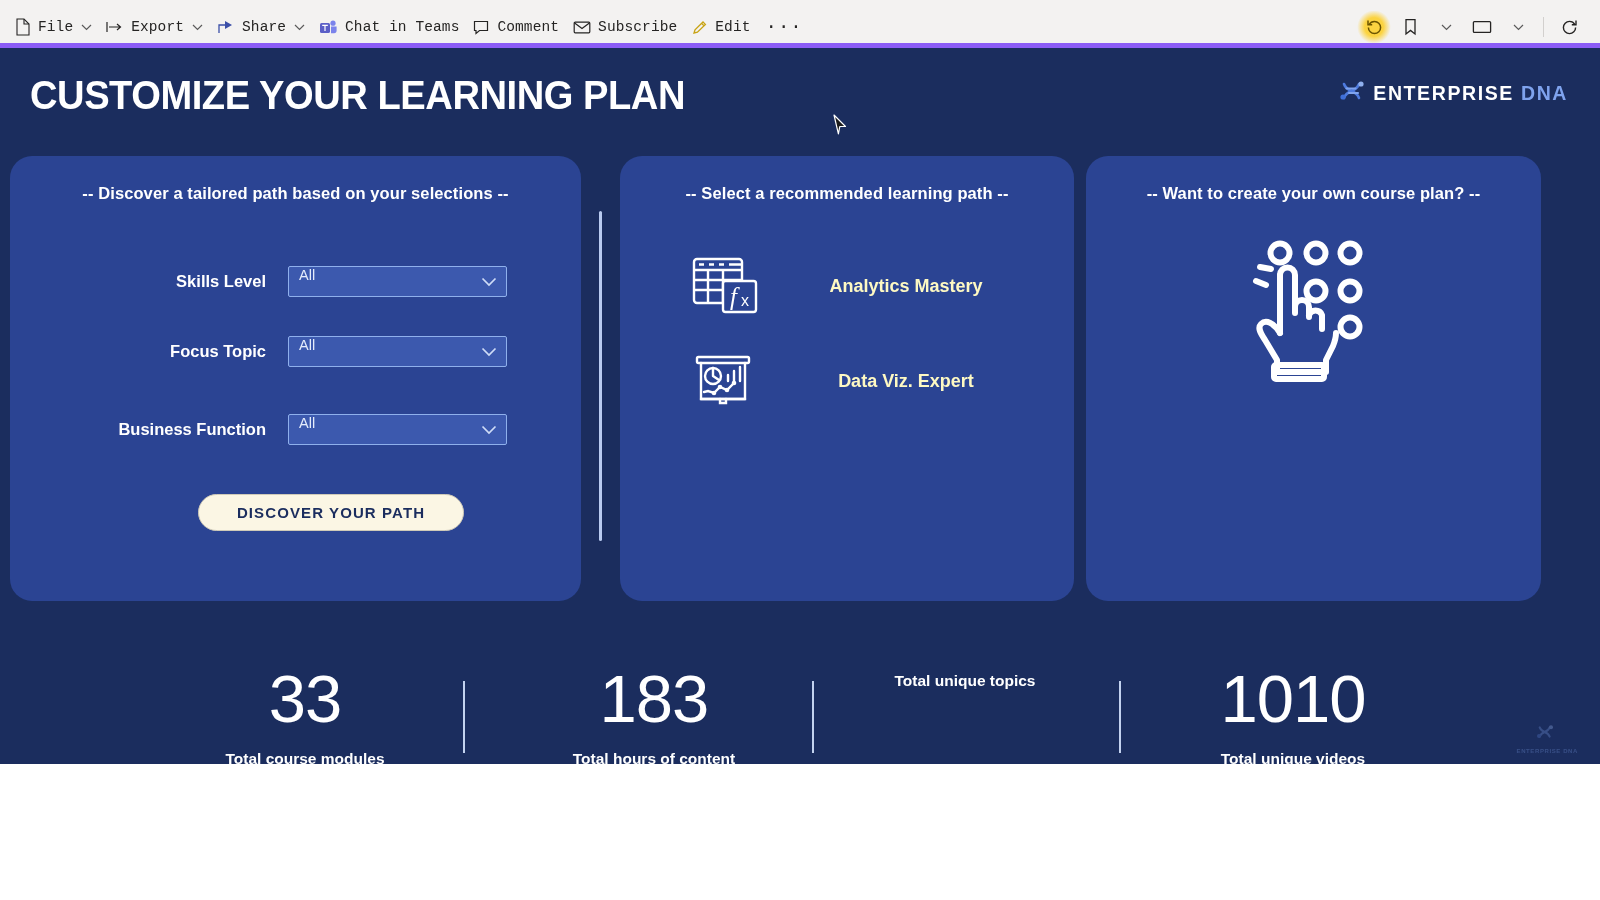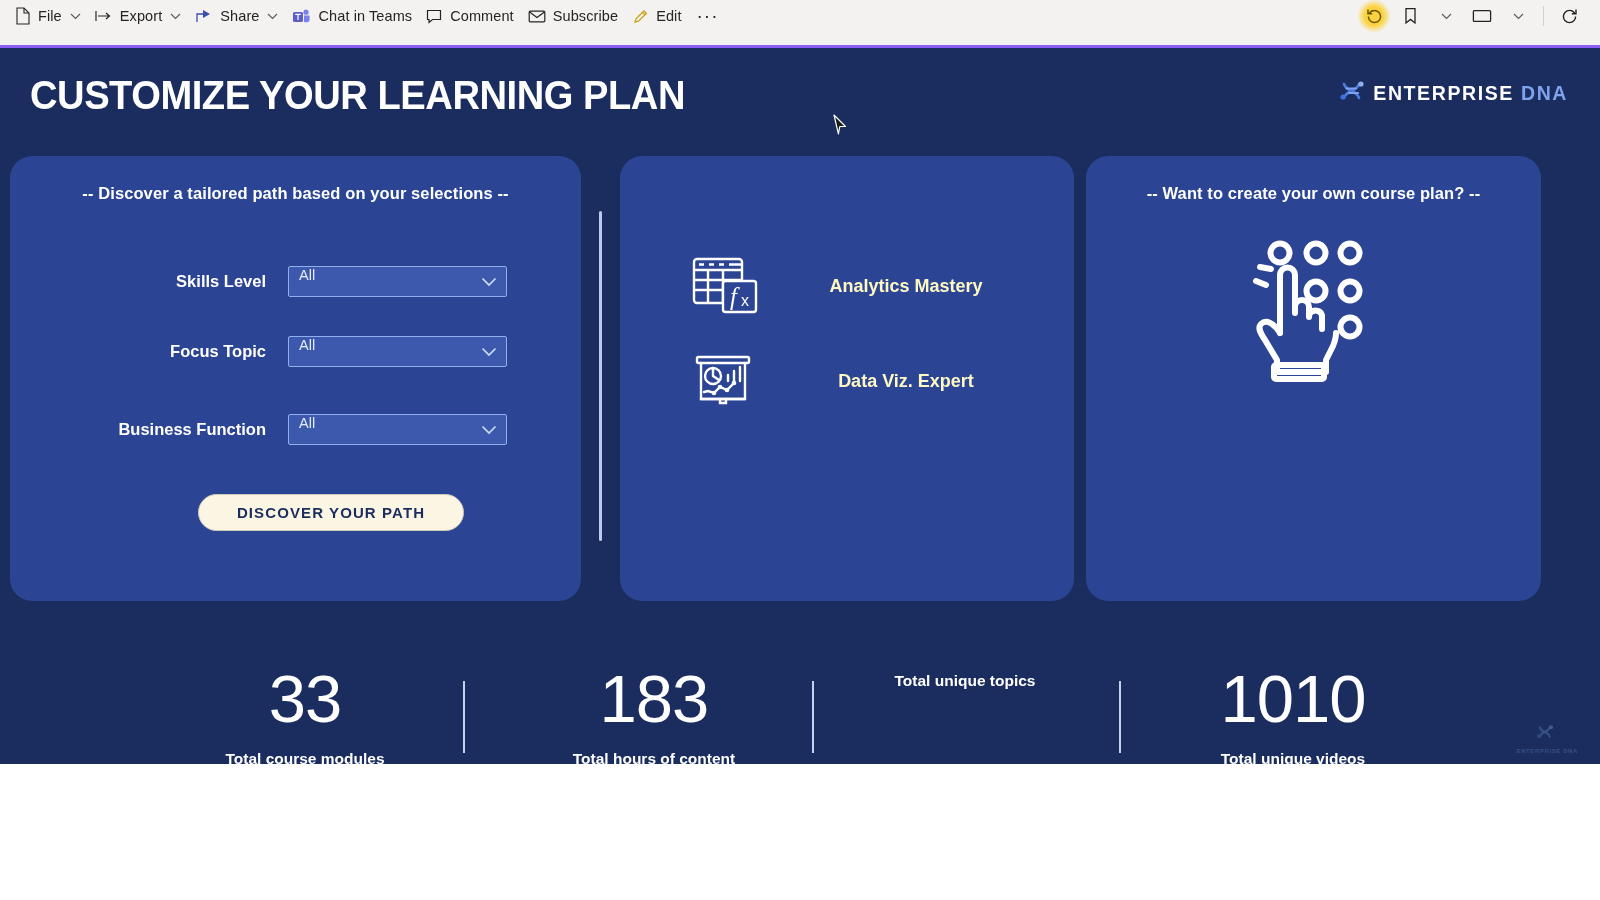--- a/index.html
+++ b/index.html
@@ -12,24 +12,25 @@
     background: #ffffff;
   }
 
   
   .toolbar {
     position: absolute;
     top: 0; left: 0;
     width: 1600px;
     height: 48px;
     background: #f3f2f1;
-    border-bottom: 3px solid #8b5cf6;
-    display: flex;
-    align-items: flex-start;
+    border-bottom: 5px solid #8b5cf6;
+    display: flex;
+    align-items: flex-end;
     padding: 0 8px;
+    font-family: Liberation Mono, monospace;
   }
   .tb-group { display: flex; align-items: center; }
   .tb-item {
     display: flex;
     align-items: center;
     height: 32px;
     padding: 0 7px;
     gap: 7px;
     border-radius: 2px;
     cursor: default;
@@ -490,20 +491,21 @@
         </span>
       </div>
     </div>
 
     <div class="discover-btn">DISCOVER YOUR PATH</div>
   </div>
 
   <div class="divider" id="div1"></div>
 
   <div class="card" id="card2">
+    <div class="card-heading">-- Select a recommended learning path --</div>
 
     <div class="path-row" id="path1">
       <div class="path-icon">
         <svg width="72" height="64" viewBox="0 0 72 64">
           <g fill="none" stroke="#ffffff" stroke-width="2.4">
             <rect x="4" y="5" width="48" height="44" rx="3"></rect>
             <path d="M4 16h48"></path>
             <path d="M4 26h48M4 36h48"></path>
             <path d="M18 16v33M33 16v33"></path>
             <path d="M9 10.5h5M19 10.5h5M29 10.5h5M39 10.5h12"></path>

